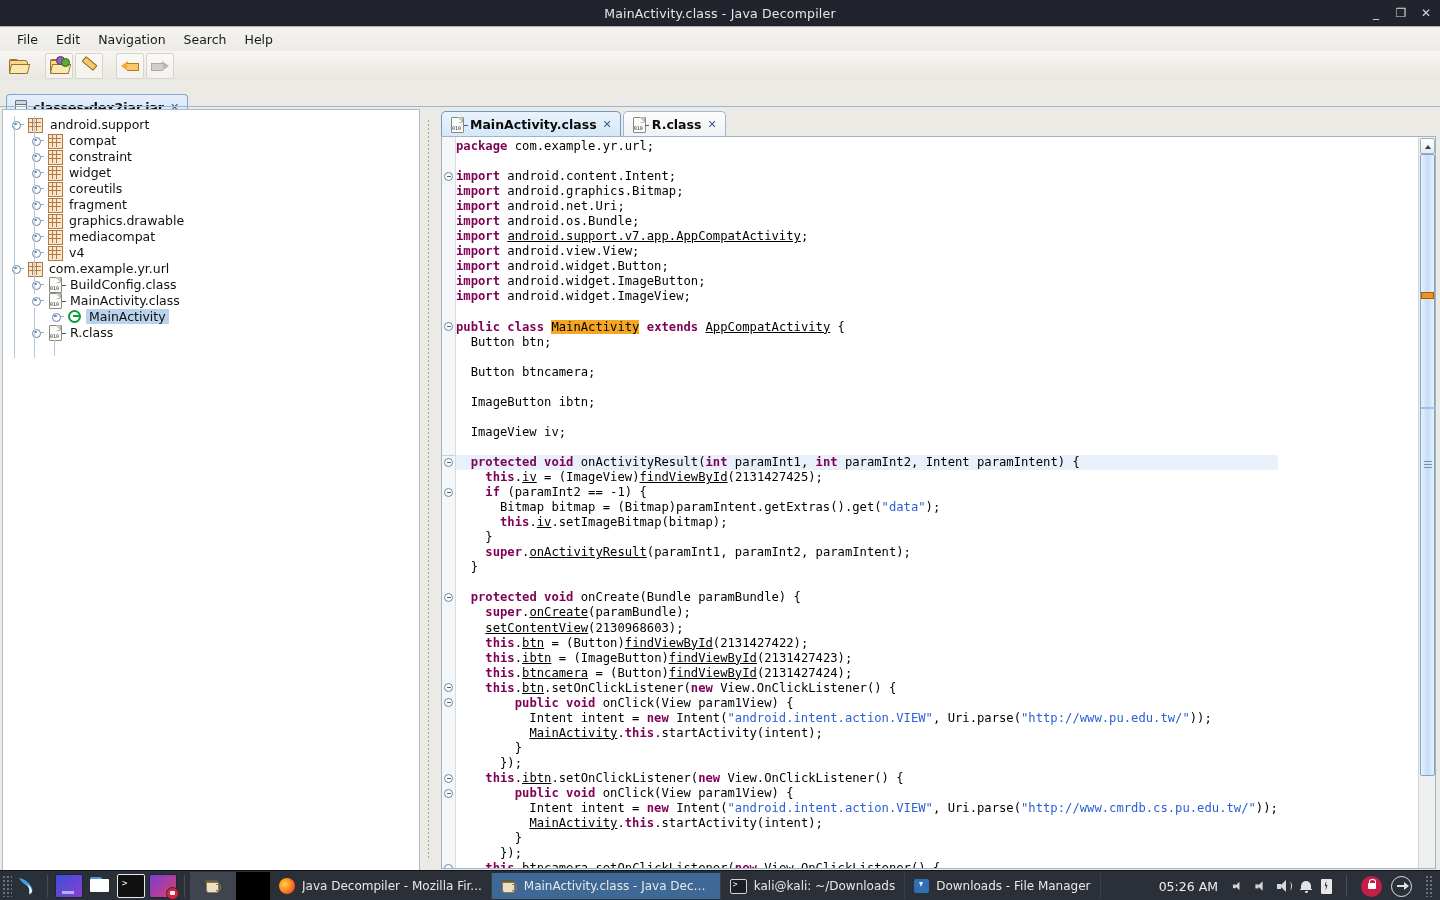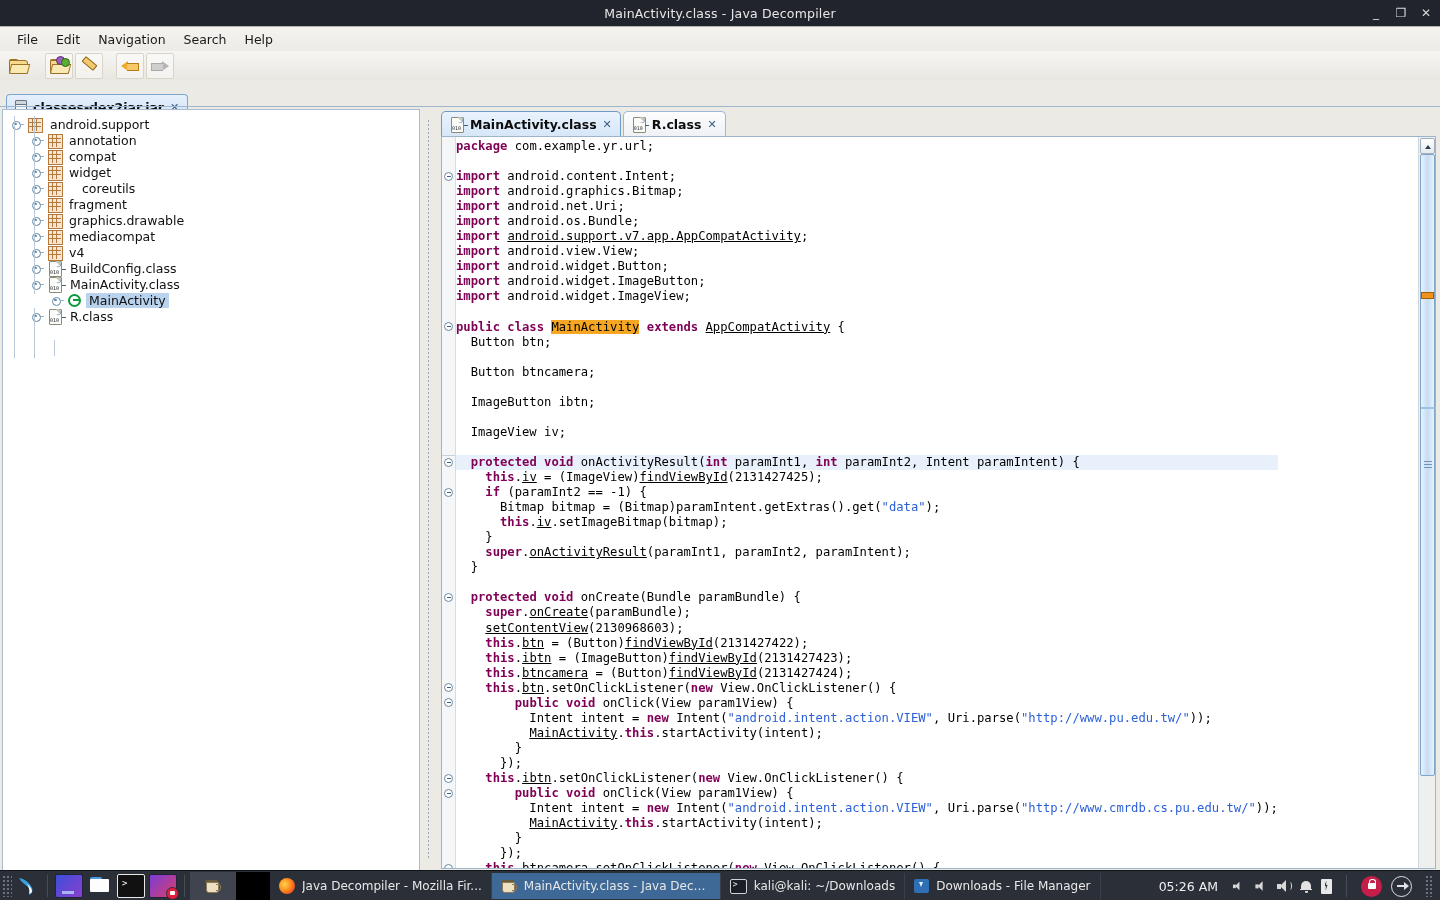--- a/index.html
+++ b/index.html
@@ -464,35 +464,35 @@
                 <span class="stem"></span>
                 <span class="knobC"></span>
               </span>
               <span class="ico-pkg" style="margin-left: 45px;">
                 <span class="grid"></span>
                 <span class="gv" style="left:4px"></span>
                 <span class="gv" style="left:8px"></span>
                 <span class="gh" style="top:4px"></span>
                 <span class="gh" style="top:8px"></span>
               </span>
-              <span class="lbl" style="margin-left: 5px;">annotation</span>
+              <span class="lbl" style="margin-left: 5px;">compat</span>
             </div>
             <div class="trow">
               <span class="handle" style="left: 28px;">
                 <span class="stem"></span>
                 <span class="knobC"></span>
               </span>
               <span class="ico-pkg" style="margin-left: 45px;">
                 <span class="grid"></span>
                 <span class="gv" style="left:4px"></span>
                 <span class="gv" style="left:8px"></span>
                 <span class="gh" style="top:4px"></span>
                 <span class="gh" style="top:8px"></span>
               </span>
-              <span class="lbl" style="margin-left: 5px;">compat</span>
+              <span class="lbl" style="margin-left: 5px;">constraint</span>
             </div>
             <div class="trow">
               <span class="handle" style="left: 28px;">
                 <span class="stem"></span>
                 <span class="knobC"></span>
               </span>
               <span class="ico-pkg" style="margin-left: 45px;">
                 <span class="grid"></span>
                 <span class="gv" style="left:4px"></span>
                 <span class="gv" style="left:8px"></span>
@@ -506,21 +506,21 @@
                 <span class="stem"></span>
                 <span class="knobC"></span>
               </span>
               <span class="ico-pkg" style="margin-left: 45px;">
                 <span class="grid"></span>
                 <span class="gv" style="left:4px"></span>
                 <span class="gv" style="left:8px"></span>
                 <span class="gh" style="top:4px"></span>
                 <span class="gh" style="top:8px"></span>
               </span>
-              <span class="lbl" style="margin-left: 18px;">coreutils</span>
+              <span class="lbl" style="margin-left: 5px;">coreutils</span>
             </div>
             <div class="trow">
               <span class="handle" style="left: 28px;">
                 <span class="stem"></span>
                 <span class="knobC"></span>
               </span>
               <span class="ico-pkg" style="margin-left: 45px;">
                 <span class="grid"></span>
                 <span class="gv" style="left:4px"></span>
                 <span class="gv" style="left:8px"></span>
@@ -563,20 +563,34 @@
                 <span class="knobC"></span>
               </span>
               <span class="ico-pkg" style="margin-left: 45px;">
                 <span class="grid"></span>
                 <span class="gv" style="left:4px"></span>
                 <span class="gv" style="left:8px"></span>
                 <span class="gh" style="top:4px"></span>
                 <span class="gh" style="top:8px"></span>
               </span>
               <span class="lbl" style="margin-left: 5px;">v4</span>
+            </div>
+            <div class="trow">
+              <span class="handle exp" style="left: 8px;">
+                <span class="stem"></span>
+                <span class="knobC"></span>
+              </span>
+              <span class="ico-pkg" style="margin-left: 25px;">
+                <span class="grid"></span>
+                <span class="gv" style="left:4px"></span>
+                <span class="gv" style="left:8px"></span>
+                <span class="gh" style="top:4px"></span>
+                <span class="gh" style="top:8px"></span>
+              </span>
+              <span class="lbl" style="margin-left: 5px;">com.example.yr.url</span>
             </div>
             <div class="trow">
               <span class="handle" style="left: 28px;">
                 <span class="stem"></span>
                 <span class="knobC"></span>
               </span>
               <span class="ico-class" style="margin-left: 45px;">
                 <span class="pg"></span>
                 <span class="fold"></span>
                 <span class="bits">010</span>

